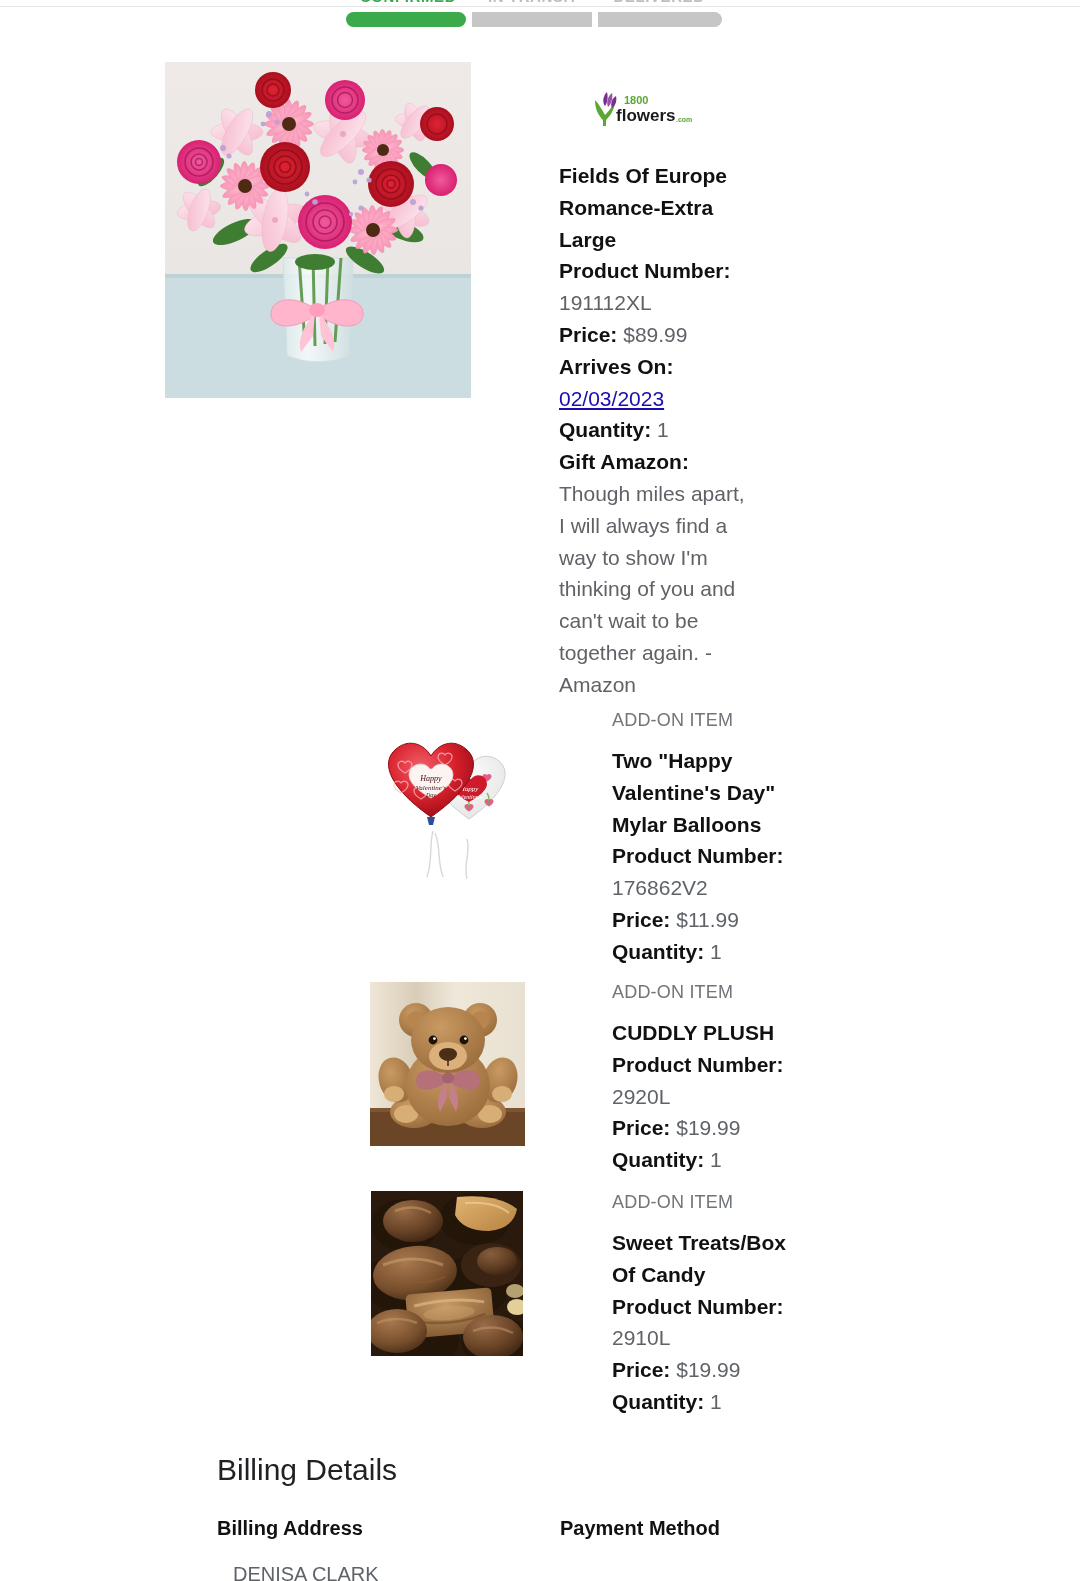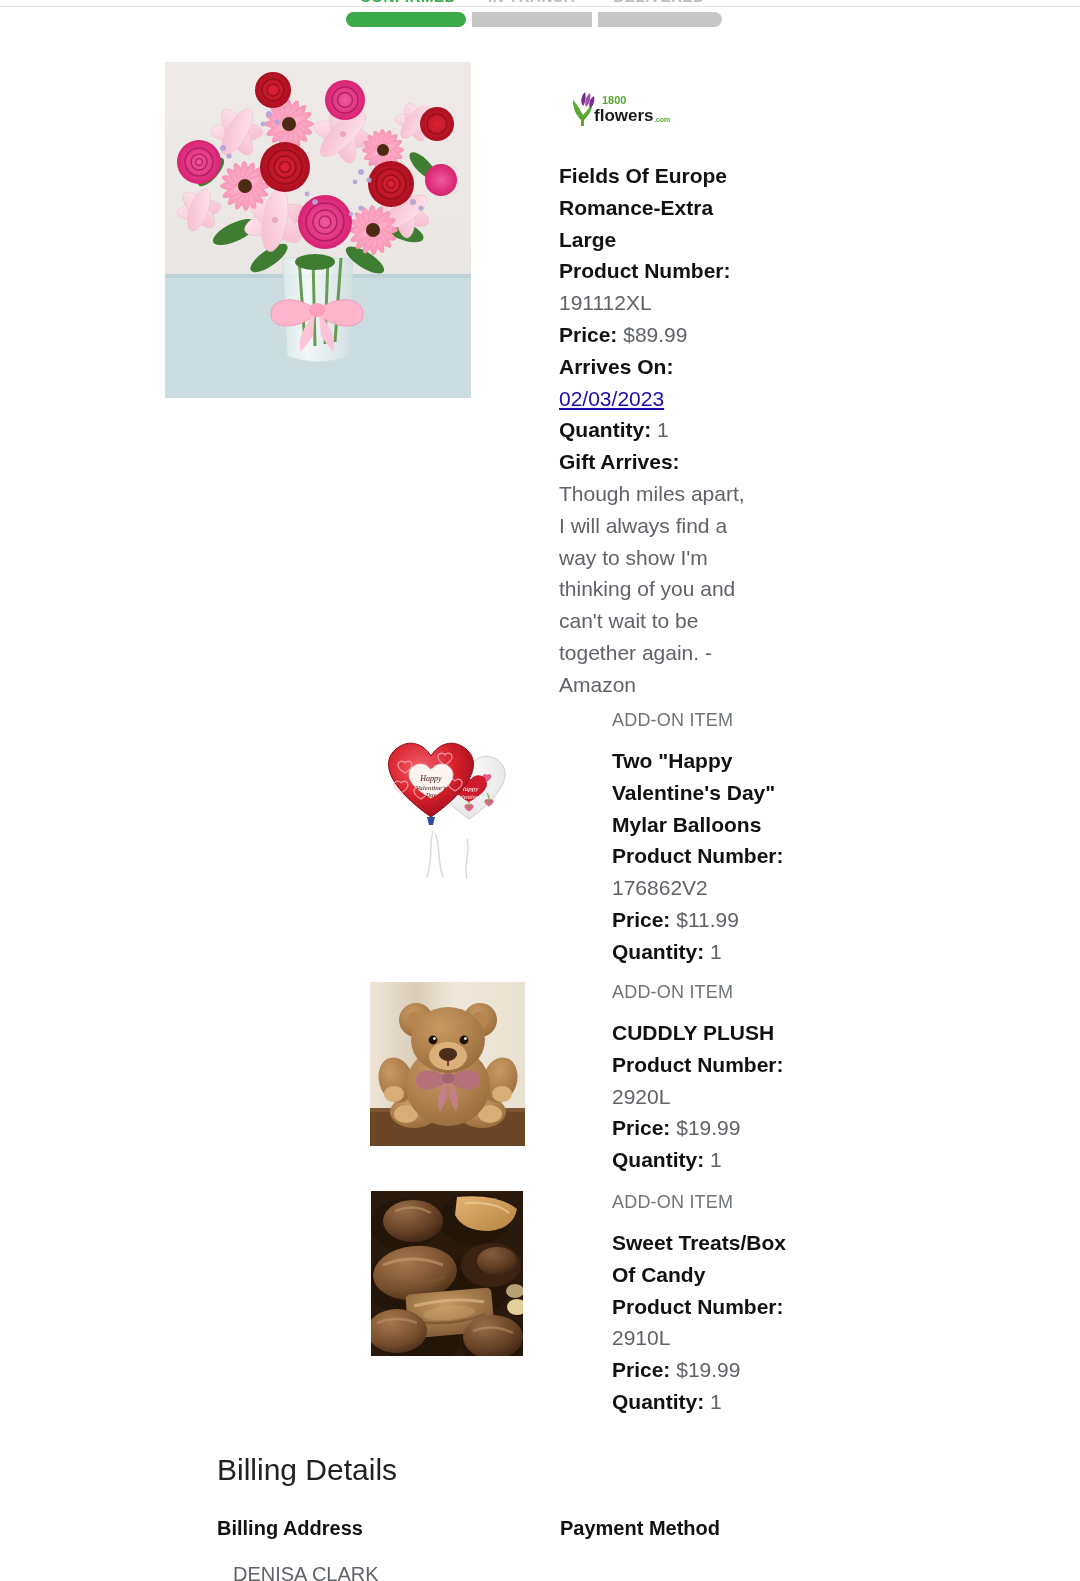--- a/index.html
+++ b/index.html
@@ -65,21 +65,21 @@
     position: absolute;
     left: 165px; top: 62px;
     width: 306px; height: 336px;
     overflow: hidden;
     background: #efe9e7;
   }
   #main-product-image svg { display: block; width: 100%; height: 100%; }
 
   #logo {
     position: absolute;
-    left: 568px; top: 90px;
+    left: 590px; top: 90px;
     width: 104px; height: 38px;
   }
   #logo svg { display: block; }
 
   .detail-col {
     position: absolute;
     left: 559px; top: 160px;
     width: 205px;
   }
   .prod-title {
@@ -452,21 +452,21 @@
     <text x="86" y="32" font-family="'Liberation Sans', sans-serif" font-size="7" font-weight="700" fill="#5aa832">.com</text>
   </svg>
 </div>
 
 <div class="detail-col">
   <p class="prod-title">Fields Of Europe Romance-Extra Large</p>
   <p class="field"><b>Product Number:</b> <span>191112XL</span></p>
   <p class="field"><b>Price:</b> <span>$89.99</span></p>
   <p class="field"><b>Arrives On:</b> <a class="date-link" href="#">02/03/2023</a></p>
   <p class="field"><b>Quantity:</b> <span>1</span></p>
-  <p class="field"><b>Gift Arrives:</b></p>
+  <p class="field"><b>Gift Amazon:</b></p>
   <p class="giftmsg">Though miles apart, I will always find a way to show I'm thinking of you and can't wait to be together again. - Amazon</p>
 </div>
 
 <div class="addon-img" style="left:371px; top:713px; width:160px; height:168px;">
   <svg viewBox="0 0 160 168" xmlns="http://www.w3.org/2000/svg">
     <defs>
       <radialGradient id="redBal" cx="38%" cy="32%" r="72%">
         <stop offset="0%" stop-color="#f0606a"></stop>
           <stop offset="55%" stop-color="#d8212c"></stop>
         <stop offset="100%" stop-color="#9d0d18"></stop>

